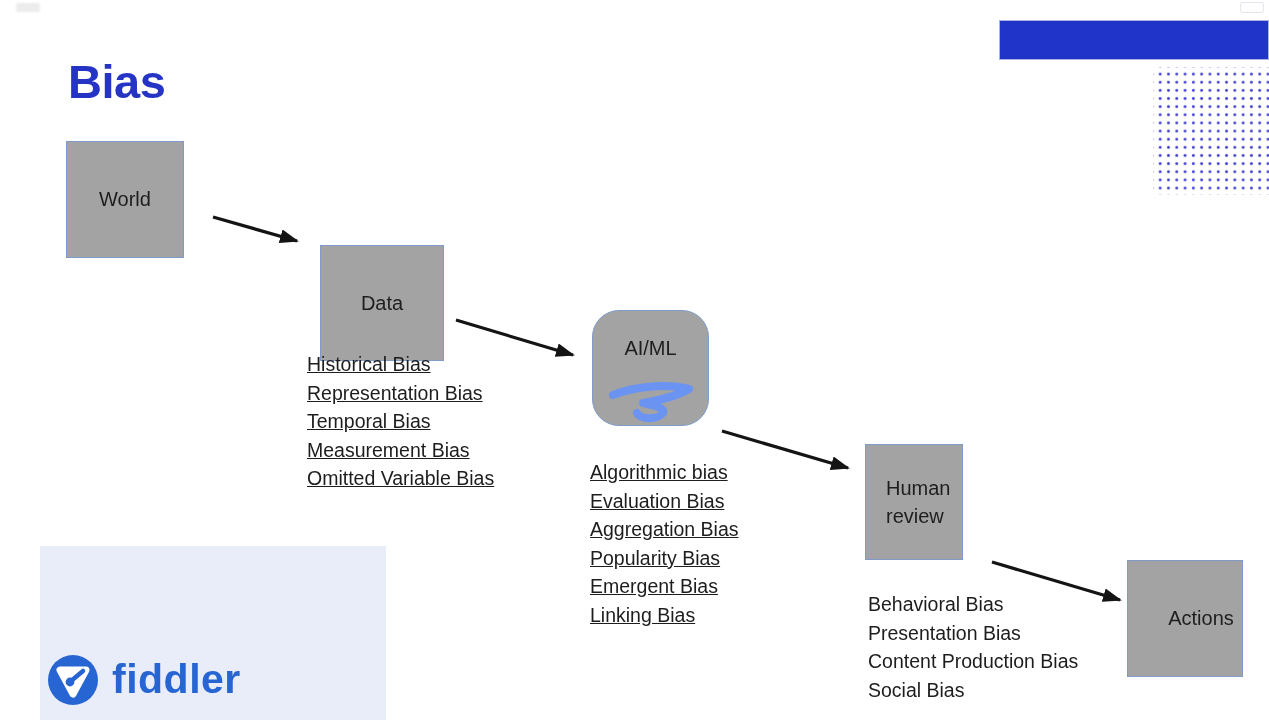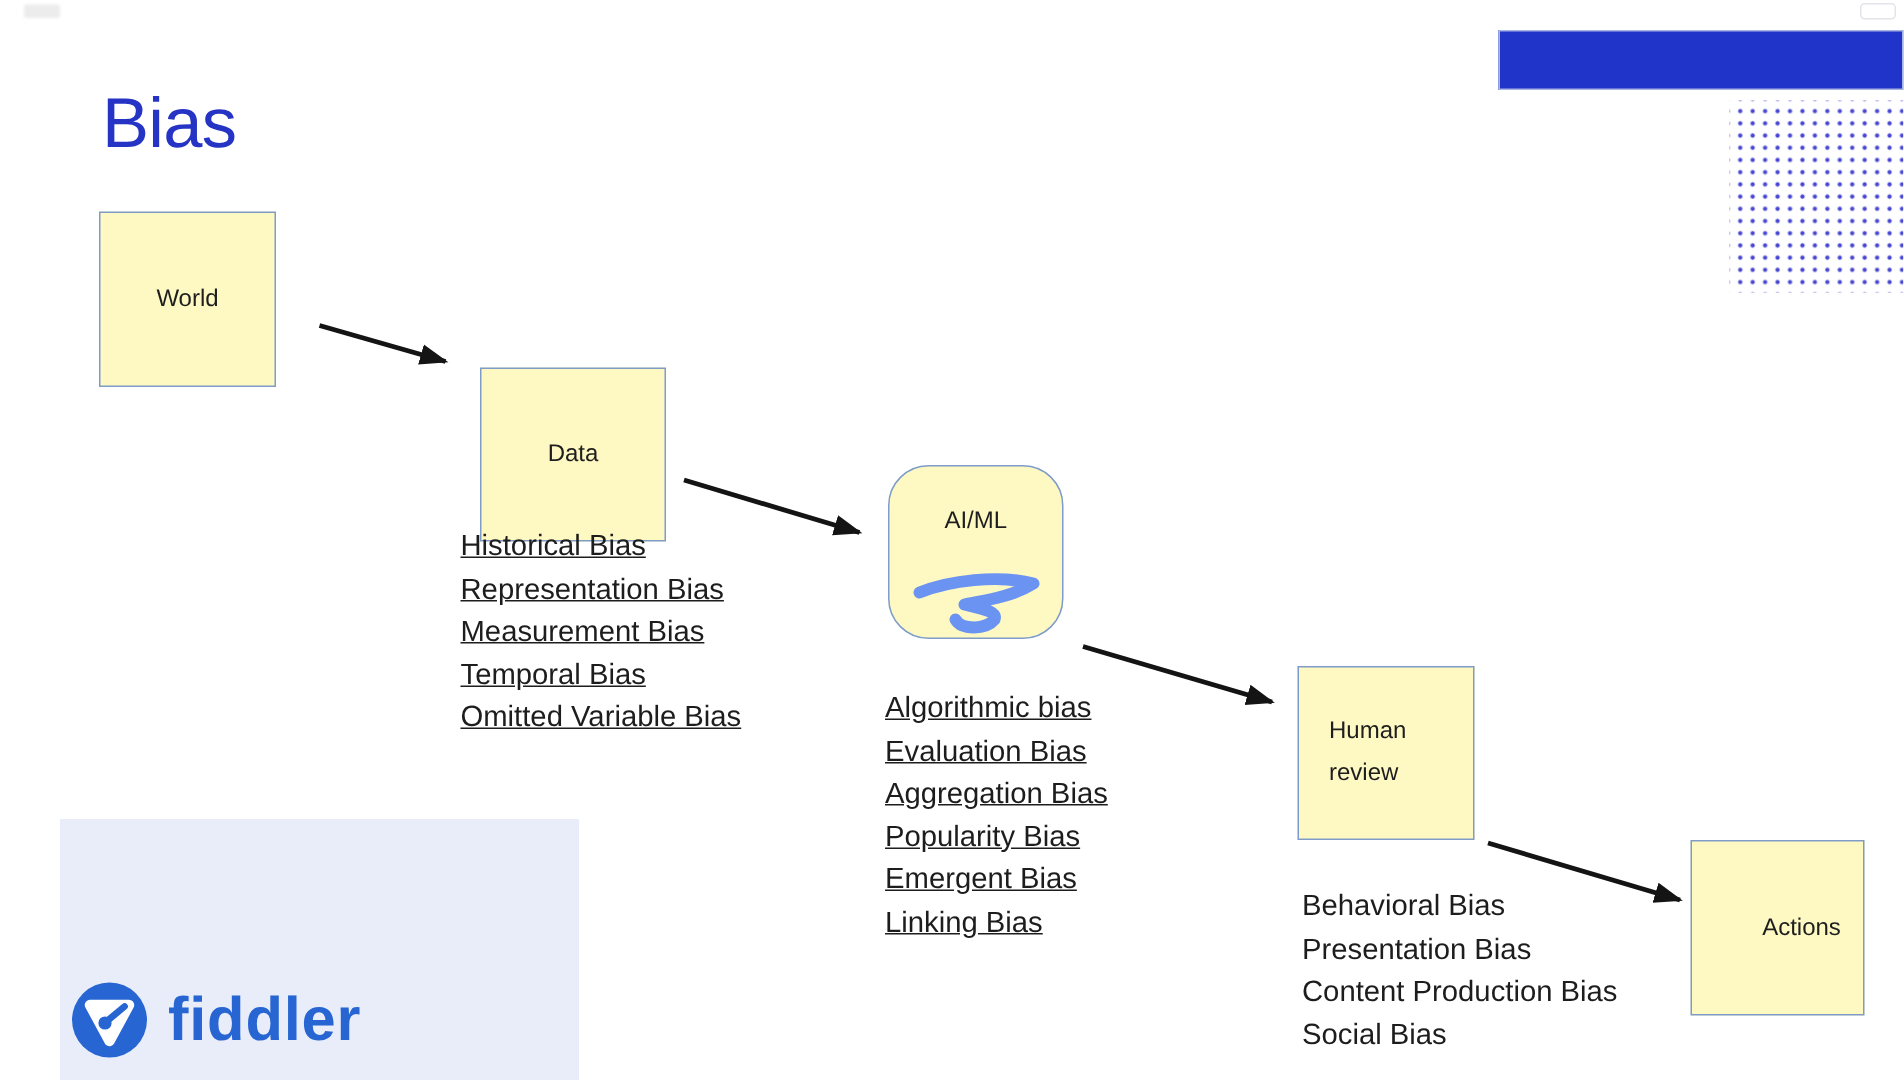--- a/index.html
+++ b/index.html
@@ -27,35 +27,35 @@
     background:#ececec;filter:blur(1px);
   }
   .smudge-tr{
     left:1240px;top:2px;width:22px;height:9px;border-radius:3px;
     border:1.5px solid #e4e4ea;
   }
 
   
   .title{
     left:68px;top:56px;
-    font-size:47px;font-weight:400;letter-spacing:-0.5px;
+    font-size:47px;font-weight:700;letter-spacing:-0.5px;
     color:#2634c5;line-height:1.1;text-align:center;
   }
 
   
   .box{
-    border:1.6px solid #7e9bc9;background:#fef9c3;
+    border:1.6px solid #7e9bc9;background:#a3a3a3;
     display:flex;align-items:center;justify-content:center;
-    font-size:16px;color:#1e1e1e;text-align:center;
+    font-size:20px;color:#1e1e1e;text-align:center;
     box-sizing:border-box;
   }
   .box-world{left:66px;top:141px;width:118px;height:117px;}
   .box-data{left:320px;top:213px;width:124px;height:116px;margin-top:32px;}
   .box-aiml{left:592px;top:310px;width:117px;height:116px;}
-  .box-human{left:865px;top:444px;width:118px;height:116px;justify-content:flex-start;padding-left:20px;text-align:left;}
+  .box-human{left:865px;top:444px;width:98px;height:116px;justify-content:flex-start;padding-left:20px;text-align:left;}
   .box-human .lbl{width:64px;line-height:28px;}
   .box-actions{left:1127px;top:560px;width:116px;height:117px;padding-left:32px;}
   .box-aiml .lbl{margin-bottom:40px;}
   .scribble{left:14px;top:68px;width:92px;height:44px;position:absolute;}
 
   
   .bias-list{font-size:19.5px;line-height:28.6px;color:#1d1d1d;white-space:nowrap;}
   .list-data{left:307px;top:350px;text-decoration:underline;}
   .list-aiml{left:590px;top:458px;text-decoration:underline;}
   .list-human{left:868px;top:590px;}
@@ -117,22 +117,22 @@
   <span class="lbl">Human review</span>
 </div>
 
 <div class="abs box box-actions">
   <span class="lbl">Actions</span>
 </div>
 
 <div class="abs bias-list list-data">
   <div>Historical Bias</div>
   <div>Representation Bias</div>
+  <div>Temporal Bias</div>
   <div>Measurement Bias</div>
-  <div>Temporal Bias</div>
   <div>Omitted Variable Bias</div>
 </div>
 
 <div class="abs bias-list list-aiml">
   <div>Algorithmic bias</div>
   <div>Evaluation Bias</div>
   <div>Aggregation Bias</div>
   <div>Popularity Bias</div>
   <div>Emergent Bias</div>
   <div>Linking Bias</div>

